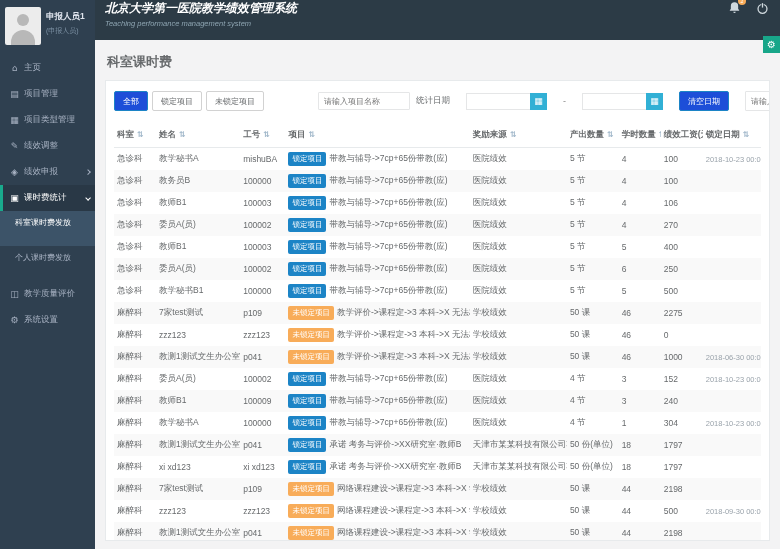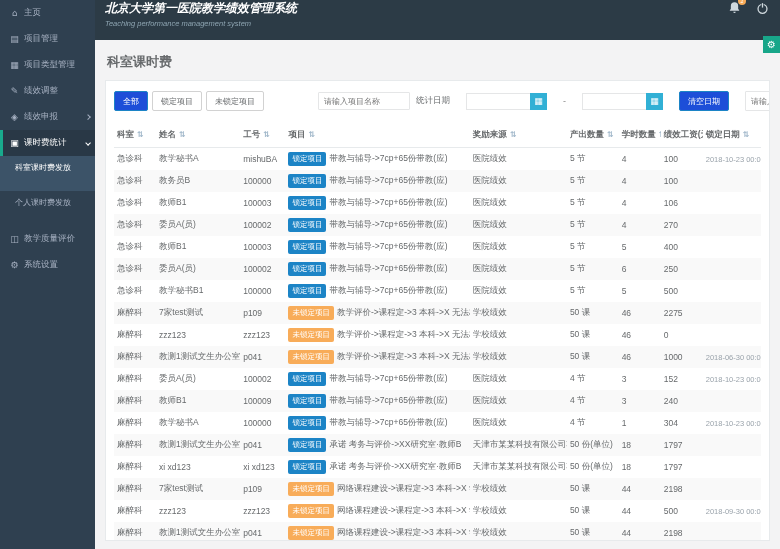--- a/index.html
+++ b/index.html
@@ -77,20 +77,30 @@
   .badge.locked { background:#1c84c6; }
   .badge.unlocked { background:#f8ac59; }
   .date-cell { font-size:7.5px; color:#9aa3ab; }
 </style>
 </head>
 <body>
 
 <div class="app">
 
   <aside class="sidebar">
+    <div class="profile">
+      <div class="avatar">
+        <div class="avatar-head"></div>
+        <div class="avatar-torso"></div>
+      </div>
+      <div class="profile-texts">
+        <div class="profile-name">申报人员1</div>
+        <div class="profile-role">(申报人员)</div>
+      </div>
+    </div>
     <nav class="menu">
         <div class="menu-item">
           <span class="mi-icon">⌂</span>
           <span class="mi-label">主页</span>
         </div>
         <div class="menu-item">
           <span class="mi-icon">▤</span>
           <span class="mi-label">项目管理</span>
         </div>
         <div class="menu-item">

